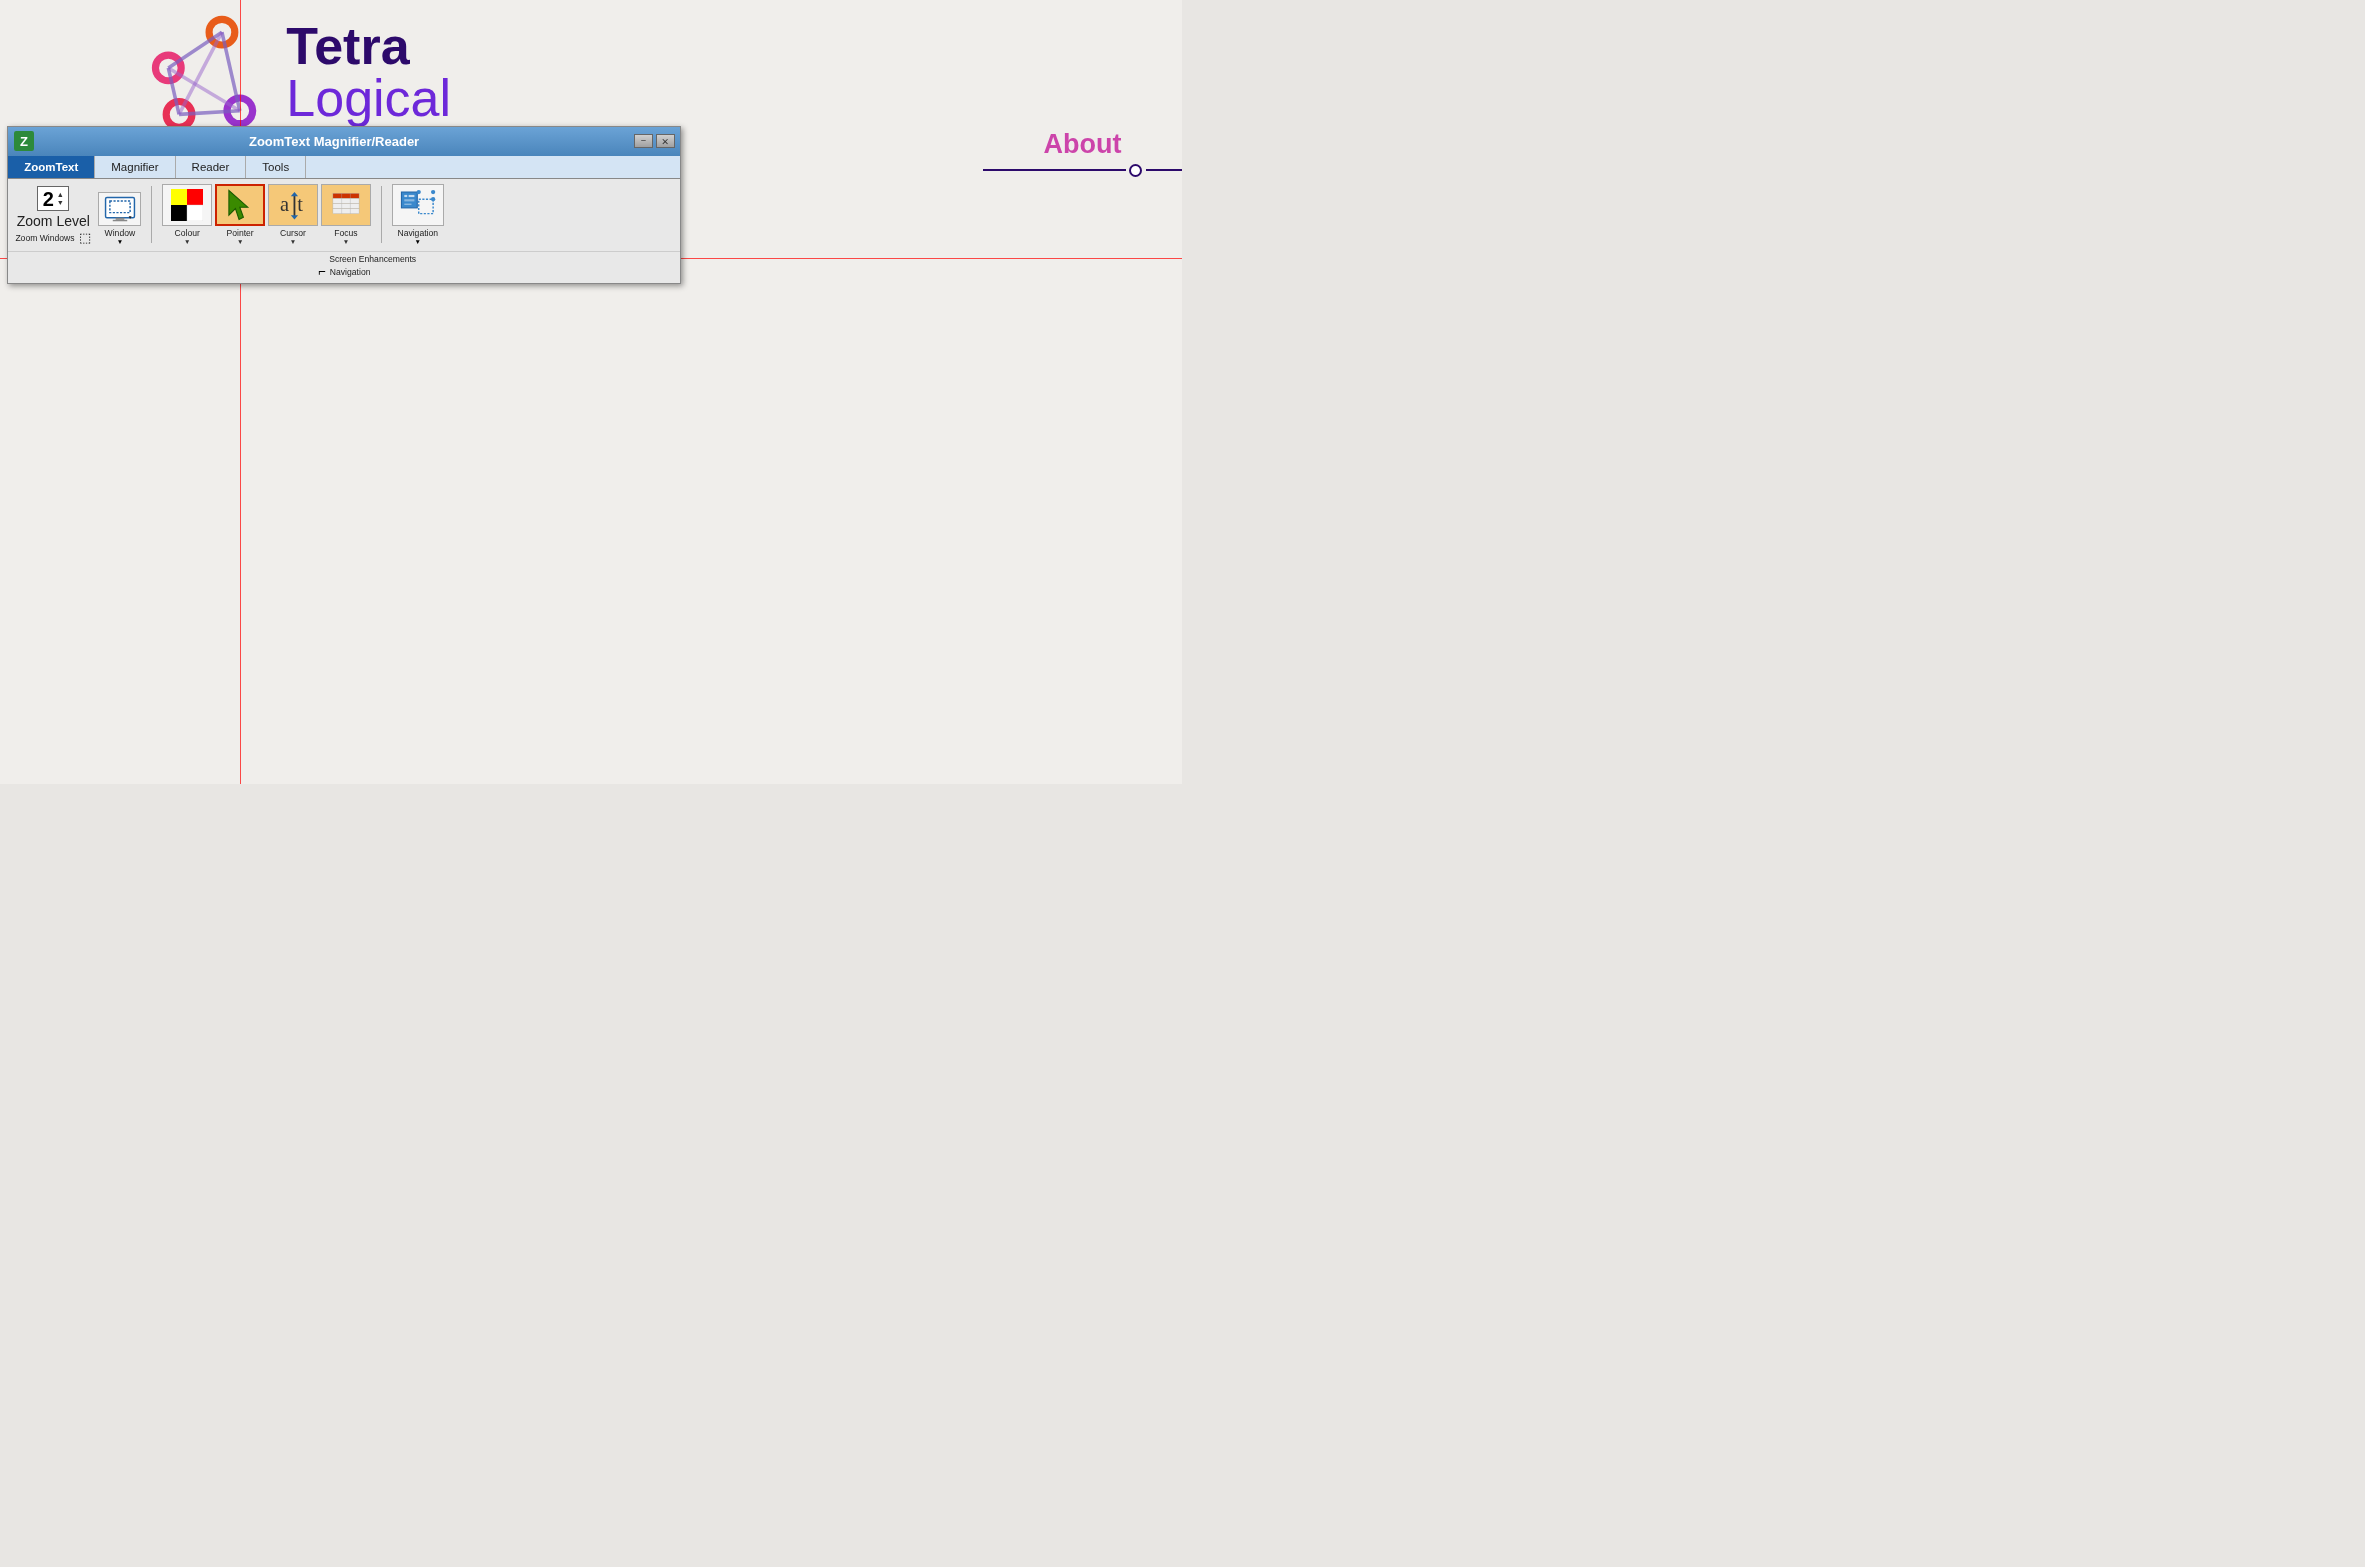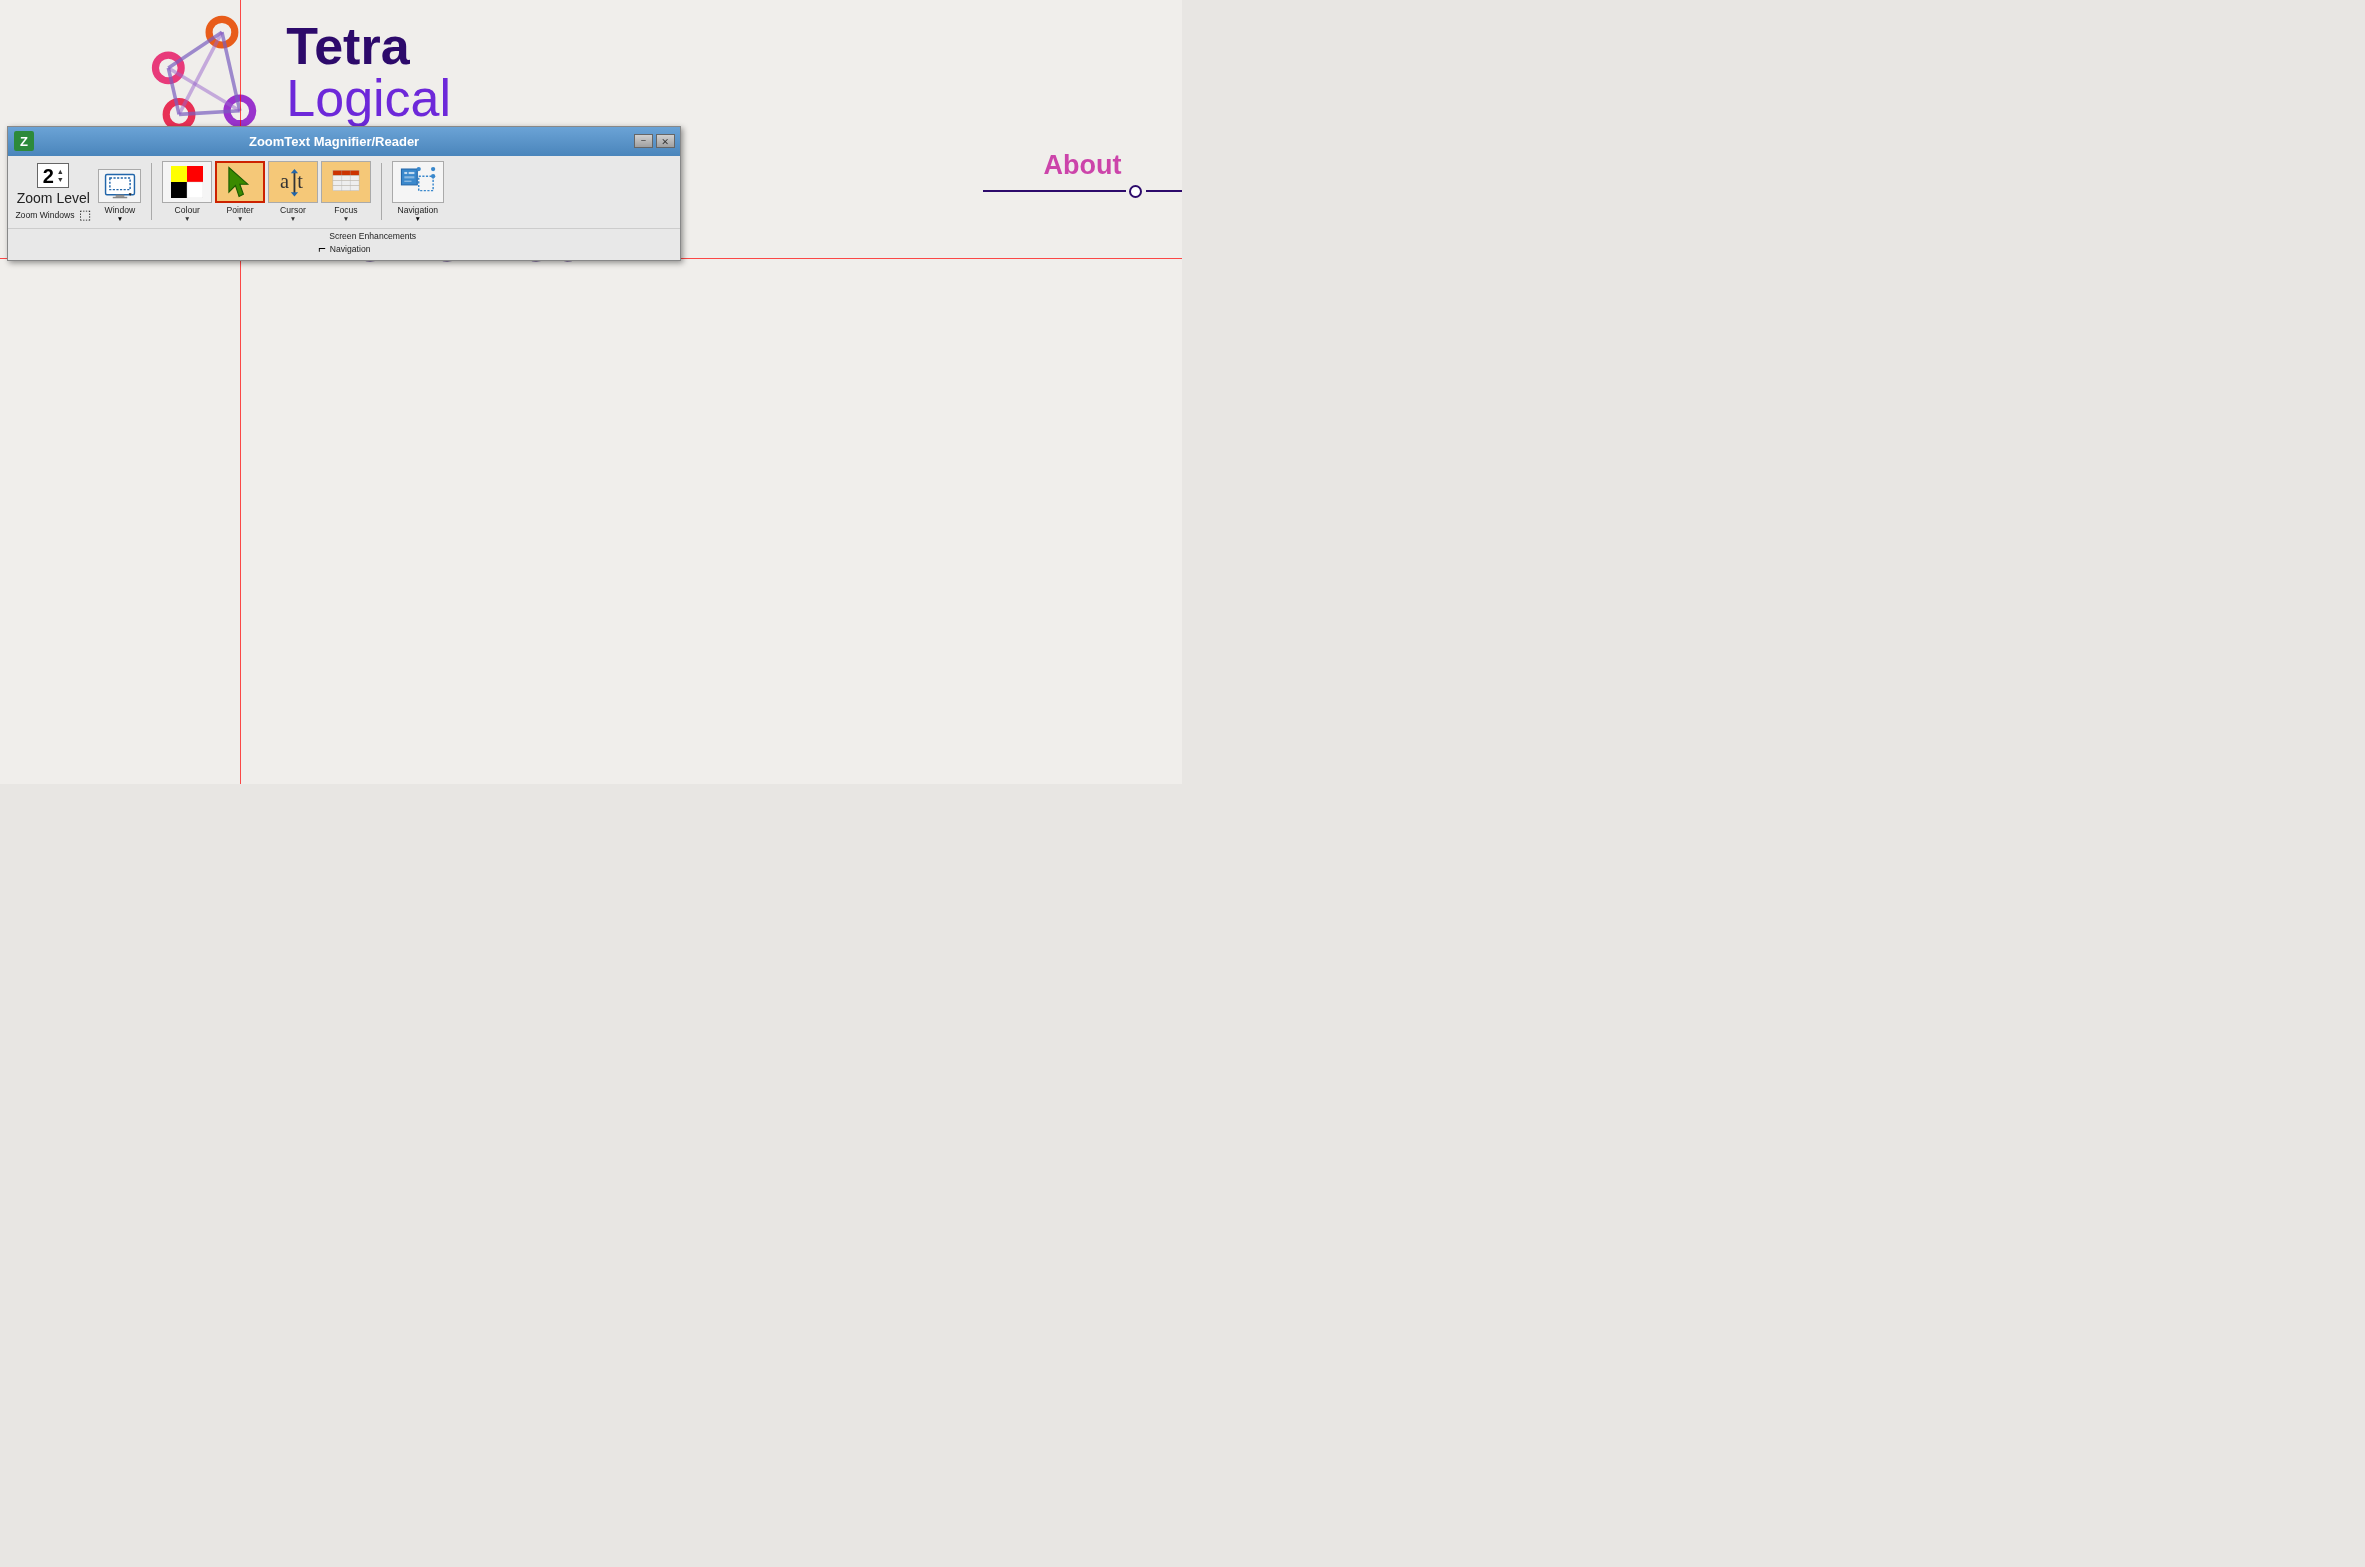--- a/index.html
+++ b/index.html
@@ -83,21 +83,20 @@
     }
 
     
     .about-nav {
       position: absolute;
       top: 129px;
       right: 0px;
       display: flex;
       flex-direction: column;
       align-items: center;
-      margin-top: 21px;
     }
 
     .about-link {
       font-size: 27px;
       font-weight: bold;
       color: #cc44aa;
       font-family: Arial, sans-serif;
     }
 
     .about-line {
@@ -553,20 +552,26 @@
     <div class="window-icon">
       <span>Z</span>
     </div>
     <div class="window-title">ZoomText Magnifier/Reader</div>
     <div class="window-controls">
       <div class="win-btn">−</div>
       <div class="win-btn close">✕</div>
     </div>
   </div>
 
+  <div class="tab-bar">
+    <div class="tab active">ZoomText</div>
+    <div class="tab">Magnifier</div>
+    <div class="tab">Reader</div>
+    <div class="tab">Tools</div>
+  </div>
 
   <div class="toolbar">
 
     <div class="zoom-control">
       <div class="zoom-level-box">
         <span class="zoom-number">2</span>
         <div class="zoom-arrows">
           <span class="zoom-arrow">▲</span>
           <span class="zoom-arrow">▼</span>
         </div>

